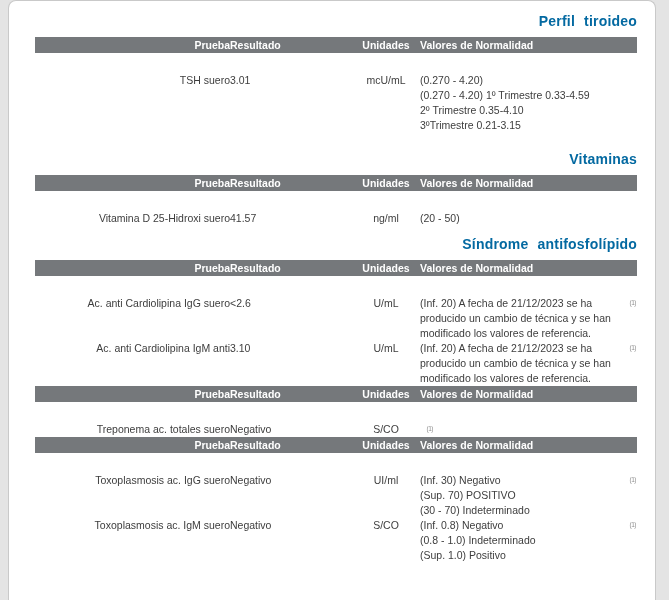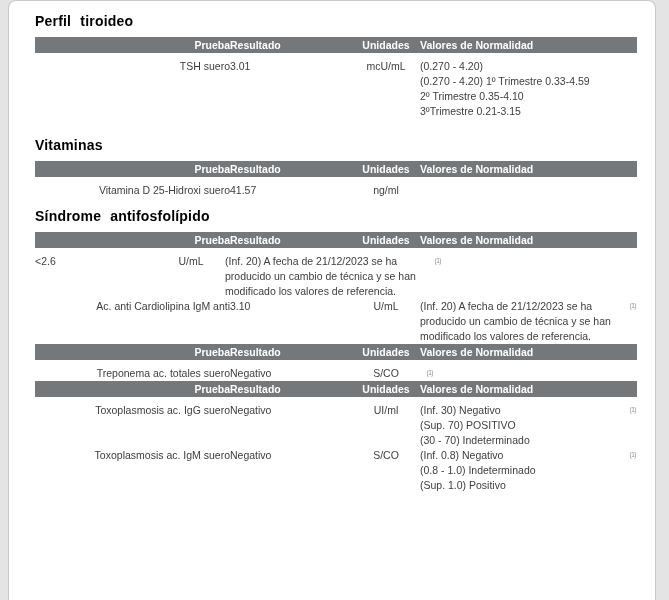--- a/index.html
+++ b/index.html
@@ -12,43 +12,43 @@
   .page {
     position:absolute; top:0; bottom:0; left:8px; right:13px;
     background:#ffffff;
     border:1px solid #c9c9c9;
     border-bottom:none;
     border-radius:8px 8px 0 0;
   }
   .content { padding:0 16px 0 26px; }
   .section-title {
     width:602px;
-    text-align:left;
-    color:#000000;
+    text-align:right;
+    color:#0369a1;
     font-size:14px;
     font-weight:bold;
     word-spacing:5px;
     margin-bottom:8px;
     letter-spacing:0.2px;
   }
   .mt12 { margin-top:12px; }
   .mt18 { margin-top:18px; }
   .mt10 { margin-top:10px; }
   .mt14 { margin-top:14px; }
   .ltable { width:602px; }
   .thead {
     display:flex;
     background:#75787b;
     color:#ffffff;
     font-weight:bold;
     font-size:10.5px;
     height:16px;
     line-height:16px;
   }
-  .tbody { padding-top:6px; }
+  .tbody { padding-top:20px; }
   .trow {
     display:flex;
     font-size:10.5px;
     line-height:15px;
     color:#3d3d3d;
   }
   .c  { flex:none; }
   .cp { width:195px; padding-left:7px;text-align:right; }
   .cr { width:125px; }
   .cu { width:62px; text-align:center; }
@@ -104,38 +104,40 @@
           <div class="c cr">Resultado</div>
           <div class="c cu">Unidades</div>
           <div class="c cv">Valores de Normalidad</div>
           <div class="c cm"></div>
         </div>
         <div class="tbody">
           <div class="trow">
             <div class="c cp">Vitamina D 25-Hidroxi suero</div>
             <div class="c cr">41.57</div>
             <div class="c cu">ng/ml</div>
+            <div class="c cv">(20 - 50)</div>
             <div class="c cm"></div>
           </div>
         </div>
       </div>
     </div>
 
     <div>
       <div class="section-title mt10">Síndrome antifosfolípido</div>
       <div class="ltable">
         <div class="thead">
           <div class="c cp">Prueba</div>
           <div class="c cr">Resultado</div>
           <div class="c cu">Unidades</div>
           <div class="c cv">Valores de Normalidad</div>
           <div class="c cm"></div>
         </div>
         <div class="tbody">
           <div class="trow">
+            <div class="c cp">Ac. anti Cardiolipina IgG suero</div>
             <div class="c cr">&lt;2.6</div>
             <div class="c cu">U/mL</div>
             <div class="c cv">(Inf. 20) A fecha de 21/12/2023 se ha
 producido un cambio de técnica y se han
 modificado los valores de referencia.</div>
             <div class="c cm">(1)</div>
           </div>
           <div class="trow">
             <div class="c cp">Ac. anti Cardiolipina IgM anti</div>
             <div class="c cr">3.10</div>

